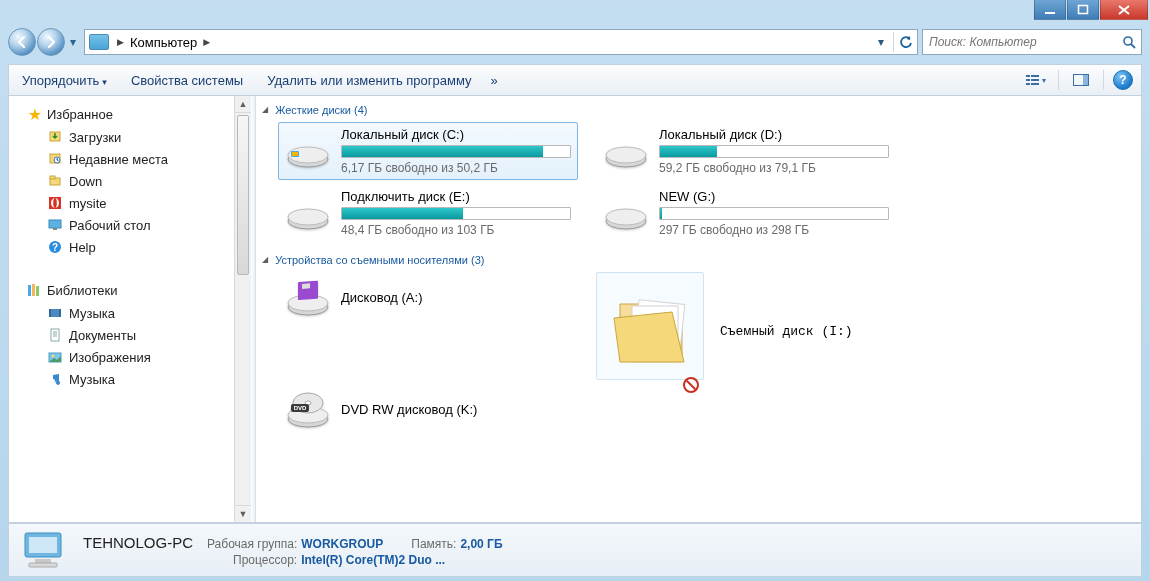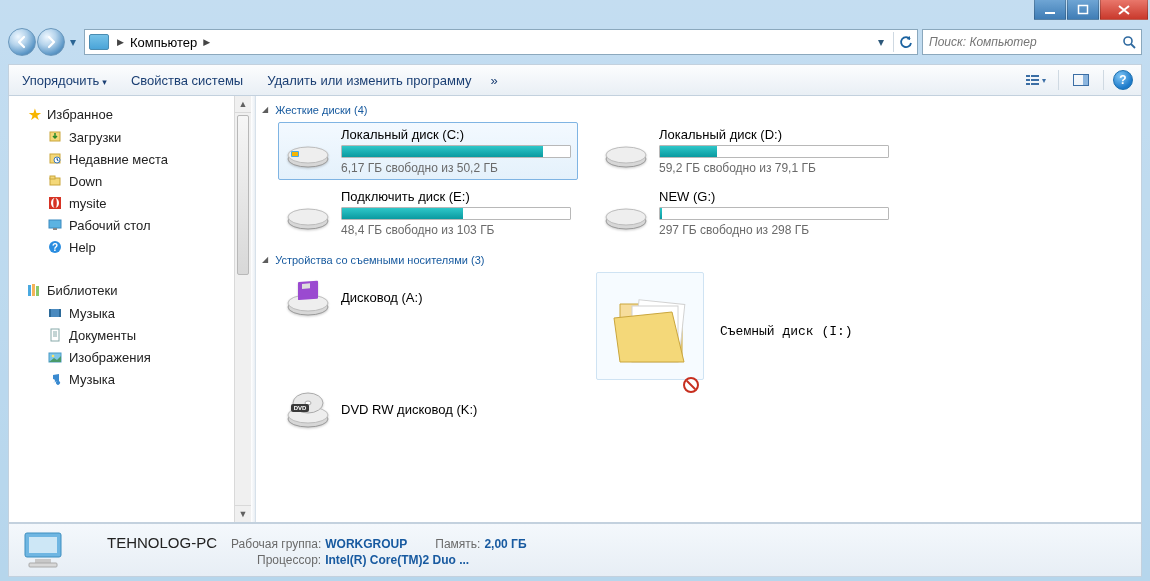--- a/index.html
+++ b/index.html
@@ -66,21 +66,21 @@
   .drive .disk-svg { filter:drop-shadow(0 1px 1px rgba(0,0,0,.2)); }
   .drive.compact .di-body { gap:2px; }
   .big-folder { width:108px; height:108px; border:1px solid #cfe3f3; background:#f6fbff; border-radius:2px; display:flex; align-items:center; justify-content:center; margin-right:16px; position:relative;}
   .rem-item { display:flex; align-items:center;font-family:Liberation Mono, monospace; }
   .rem-label { font-size:13px; padding-top:10px; }
   .blocked { position:absolute; right:4px; bottom:-14px; width:16px; height:16px; border-radius:50%; border:2px solid #c72f1f; color:#c72f1f; font-size:12px; display:flex; align-items:center; justify-content:center; transform:rotate(0deg); background:#fff;}
   .blocked::after { content:""; width:12px; height:2px; background:#c72f1f; transform:rotate(45deg);}
   
   .status { height:54px; margin:0 8px 4px 8px; background:linear-gradient(#f4f8fc,#e7eef5); border:1px solid #c3d1de; display:flex; align-items:center; padding:4px 12px; font-size:12px;}
   .status-icon { width:48px; height:40px; margin-right:14px; }
-  .status-main { display:flex; flex-direction:column; gap:2px;margin-left:24px; }
+  .status-main { display:flex; flex-direction:column; gap:2px; }
   .status-row { display:flex; align-items:baseline; }
   .status-row .hn { font-size:15px; color:#222; margin-right:14px;}
   .lbl { color:#6a6a6a; margin-right:4px;}
   .val { color:#185aa0; margin-right:28px;font-weight:bold;}
   svg { overflow:visible; }
 </style>
 </head>
 <body>
 
 <div class="window">

